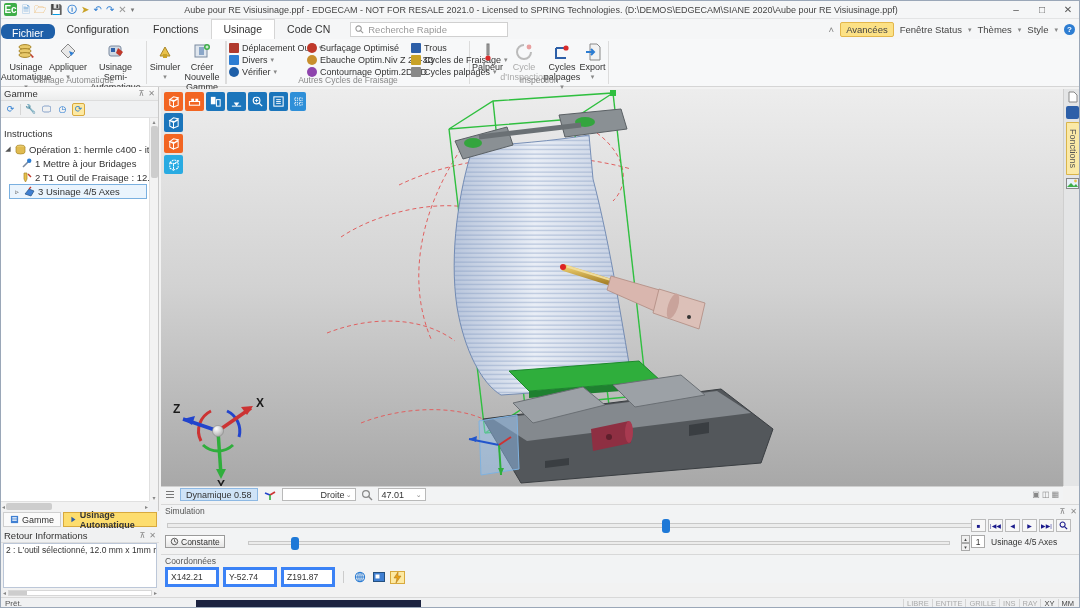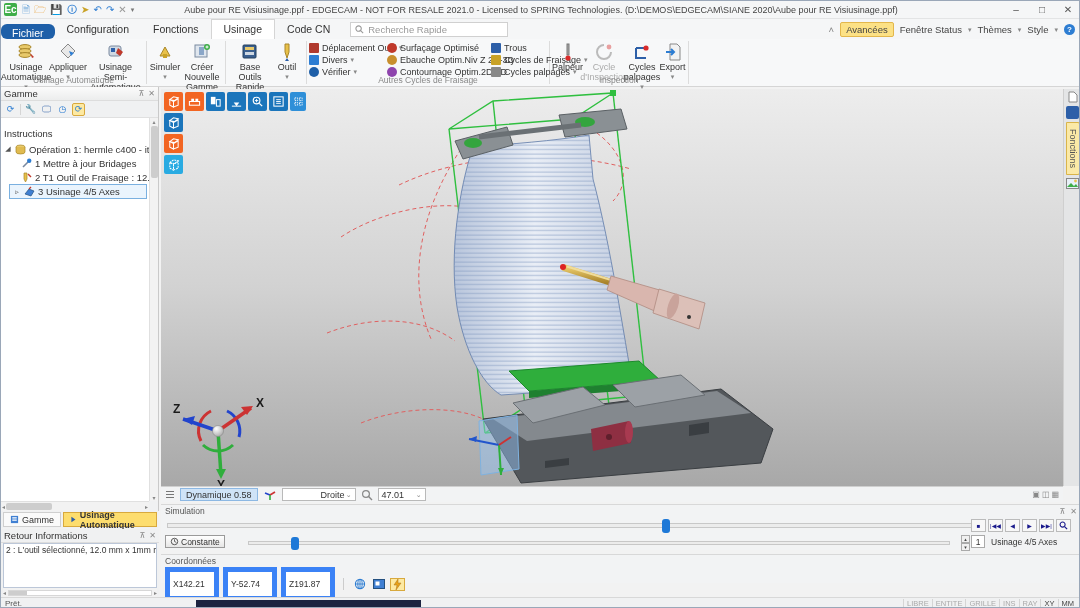--- a/index.html
+++ b/index.html
@@ -113,22 +113,22 @@
              background:linear-gradient(#fff,#e6e6e6);font-size:8.5px;display:flex;align-items:center;gap:2px;padding:0 4px;}
   .spin{position:absolute;width:9px;height:13px;display:flex;flex-direction:column;font-size:5px;color:#444;}
   .spin div{flex:1;border:1px solid #aaa;background:#f0f0f0;display:flex;align-items:center;justify-content:center;}
   .numfield{position:absolute;width:14px;height:13px;background:#fff;border:1px solid #aaa;font-size:8.5px;
             display:flex;align-items:center;justify-content:center;}
   .simlabel{position:absolute;font-size:8.5px;color:#333;}
   
   .coordpanel{position:absolute;left:160px;top:553px;width:920px;height:29px;background:#f2f3f4;border-top:1px solid #d8d8d8;}
   .coord-head{height:12px;font-size:8.5px;color:#555;padding:0 4px;display:flex;align-items:center;}
   .coord-row{display:flex;align-items:center;gap:4px;padding:0 4px;}
-  .cfield{width:54px;height:20px;background:#fff;border:5px solid #3b82f6;font-size:8.5px;
-          display:flex;align-items:center;padding:12px 3px;}
+  .cfield{width:54px;height:20px;background:#fff;border:3px solid #3b82f6;font-size:8.5px;
+          display:flex;align-items:center;padding:7px 3px;}
   .cicon{width:15px;height:13px;display:flex;align-items:center;justify-content:center;}
   .cicon.active{background:#fde9a2;border:1px solid #d8a93d;}
   
   .statusbar{position:absolute;left:0;top:596px;width:1080px;height:12px;background:#f0f1f2;
              border-top:1px solid #d8d8d8;font-size:8px;color:#555;display:flex;align-items:center;}
   .ready{padding-left:4px;}
   .darkbar{position:absolute;left:195px;top:2px;width:225px;height:10px;background:#1c2340;}
   .badges{margin-left:auto;display:flex;align-items:center;padding-right:4px;color:#aaa;font-size:7.5px;}
   .badges span{padding:0 3px;border-left:1px solid #d5d5d5;}
   .badges span.on{color:#444;}
@@ -244,43 +244,20 @@
               <path d="M15 3.5v3M13.5 5h3" stroke="#fff" stroke-width="1"></path>
             </svg>
         </div>
         <span>Créer Nouvelle Gamme</span>
           <span class="ddmark">▾</span>
       </div>
       <div class="rgroup-label"></div>
     </div>
     <div class="rsep"></div>
 
-    <div class="rgroup" style="width:80px;">
-      <div class="btn-big" style="width:44px;">
-        <div class="bicon">
-          <svg width="20" height="20" viewBox="0 0 20 20">
-              <rect x="3" y="3" width="13" height="13" rx="1" fill="#3a5f8f" stroke="#24415f"></rect>
-              <rect x="5" y="5" width="9" height="3" fill="#e8c96a"></rect>
-              <rect x="5" y="10" width="9" height="3" fill="#cfd8e2"></rect>
-            </svg>
-        </div>
-        <span>Base Outils Rapide</span>
-      </div>
-      <div class="btn-big" style="width:30px;">
-        <div class="bicon">
-          <svg width="16" height="20" viewBox="0 0 16 20">
-              <path d="M6 2h4v8l-2 6-2-6z" fill="#e8c14a" stroke="#a8862a"></path>
-              <path d="M8 16l2 3h-4z" fill="#2d5fa8"></path>
-            </svg>
-        </div>
-        <span>Outil</span>
-          <span class="ddmark">▾</span>
-      </div>
-      <div class="rgroup-label"></div>
-    </div>
     <div class="rsep"></div>
 
     <div class="rgroup" style="width:242px;">
       <div class="smallcol" style="width:78px;">
         <div class="btn-small">
             <span class="sicon" style="background:#b03a2e;"></span>
             <span>Déplacement Outil</span>
             <span class="ddmark">▾</span>
           </div>
         <div class="btn-small">

